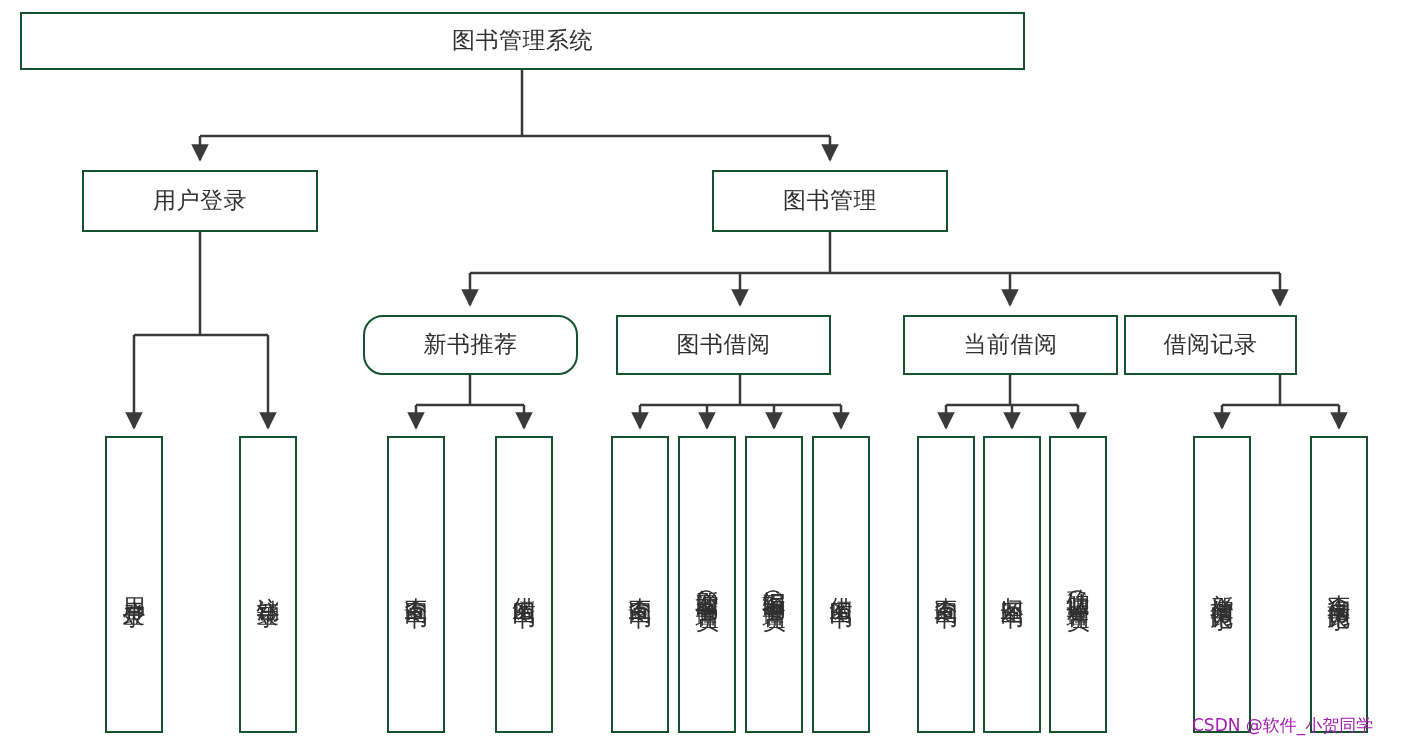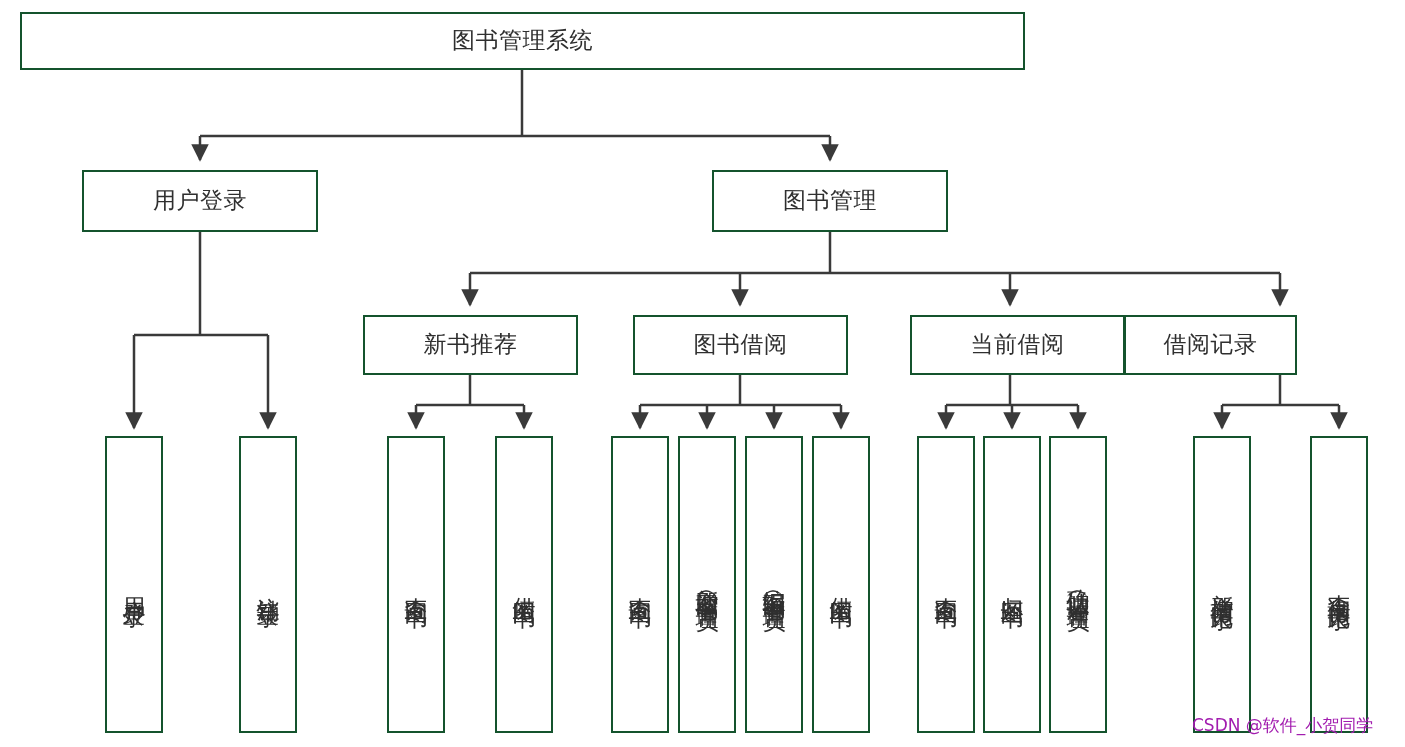--- a/index.html
+++ b/index.html
@@ -132,29 +132,29 @@
   </div>
 
   <div class="node horizontal" style="left:82px; top:170px; width:236px; height:62px;">
     <span class="node-label">用户登录</span>
   </div>
 
   <div class="node horizontal" style="left:712px; top:170px; width:236px; height:62px;">
     <span class="node-label">图书管理</span>
   </div>
 
-  <div class="node horizontal" style="left:363px; top:315px; width:215px; height:60px;">
+  <div class="node horizontal" style="left:363px; top:315px; width:215px; height:60px;border-radius:20px;">
     <span class="node-label">新书推荐</span>
   </div>
 
-  <div class="node horizontal" style="left:633px; top:315px; width:215px; height:60px;">
+  <div class="node horizontal" style="left:616px; top:315px; width:215px; height:60px;">
     <span class="node-label">图书借阅</span>
   </div>
 
-  <div class="node horizontal" style="left:903px; top:315px; width:215px; height:60px;margin-left:7px;">
+  <div class="node horizontal" style="left:903px; top:315px; width:215px; height:60px;">
     <span class="node-label">当前借阅</span>
   </div>
 
   <div class="node horizontal" style="left:1124px; top:315px; width:173px; height:60px;">
     <span class="node-label">借阅记录</span>
   </div>
 
   <div class="node vertical" style="left:105px; top:436px; width:58px; height:297px;">
     <span class="node-label">用户登录</span>
   </div>

